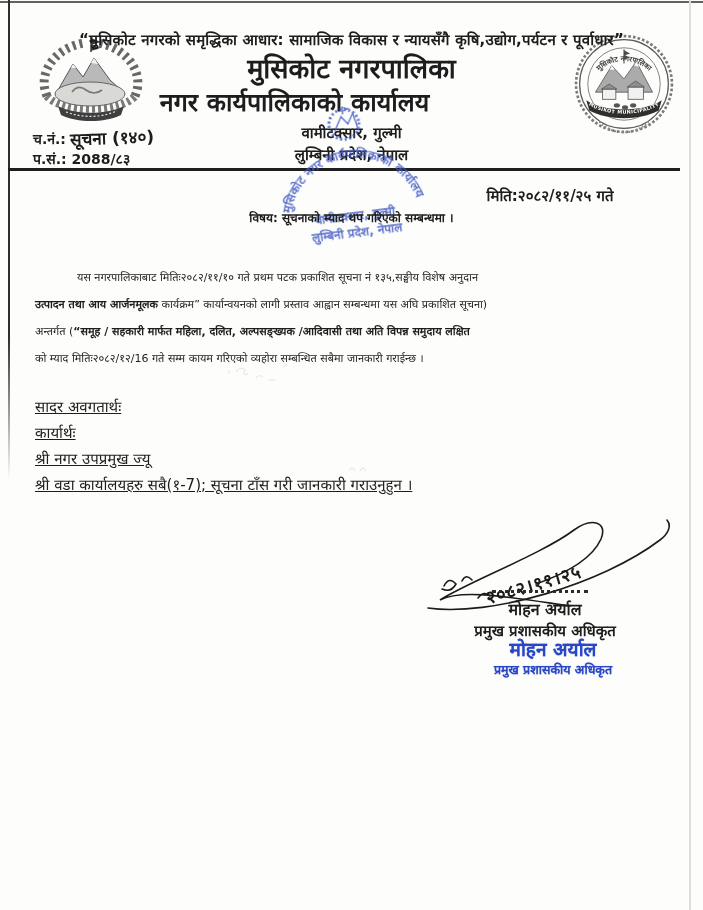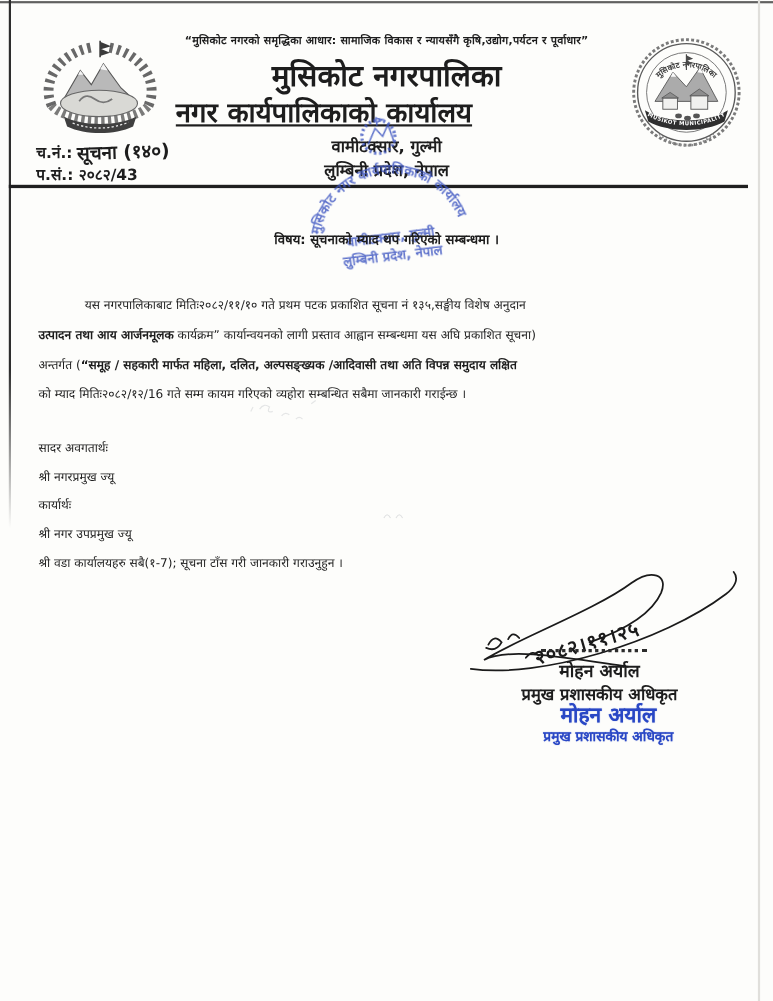--- a/index.html
+++ b/index.html
@@ -10,38 +10,38 @@
     color:#1d1d1d;
   }
   .abs{position:absolute;}
   .ctr{text-align:center;}
   
   .edge-top{left:0;top:1px;width:703px;height:2px;background:#3a3a3a;opacity:.8;}
   .edge-left{left:8px;top:0;width:2px;height:480px;
     background:linear-gradient(#2e2e2e 0%,#2e2e2e 70%,rgba(46,46,46,0) 100%);}
   .edge-right{left:689px;top:0;width:2px;height:910px;background:#e0dfdb;}
   
-  .slogan{left:0;top:29px;width:703px;font-size:10px;font-weight:700;letter-spacing:.2px;}
+  .slogan{left:0;top:29px;width:703px;font-size:15px;font-weight:700;letter-spacing:.2px;}
   .title1{left:0;top:49px;width:703px;font-size:27px;font-weight:700;}
-  .title2{left:0;top:84px;width:589px;font-size:25px;font-weight:700;text-decoration:underline;}
+  .title2{left:0;top:84px;width:589px;font-size:25px;font-weight:700;}
   .addr1{left:0;top:122px;width:703px;font-size:15px;font-weight:700;}
   .addr2{left:0;top:144px;width:703px;font-size:15px;font-weight:700;}
   .refline{left:33px;top:126px;font-size:14px;font-weight:700;}
   .refhand{font-size:17px;font-weight:600;display:inline-block;transform:rotate(-2deg);margin-left:4px;}
   .dispatch{left:33px;top:149px;font-size:14px;font-weight:700;}
   .rule{left:8px;top:168px;width:672px;height:3px;background:#1f1f1f;}
   
   .dateline{left:440px;top:185px;width:220px;font-size:15px;font-weight:600;text-align:center;}
   .subject{left:0;top:209px;width:703px;text-align:center;font-size:12px;font-weight:700;}
   
   .body{left:35px;top:264px;width:642px;font-size:11px;line-height:27px;}
   .body .indent{text-indent:42px;}
   .b{font-weight:700;}
   
-  .cc{left:35px;top:395px;font-size:11px;line-height:25px;}
+  .cc{left:35px;top:395px;font-size:15px;line-height:25px;text-decoration:underline;}
   .cc div{margin-bottom:1px;}
   
   .sig-dots{left:492px;top:589px;width:96px;border-bottom:3px dotted #2c2c2c;height:1px;}
   .sig-name{left:465px;top:598px;width:160px;font-size:16px;font-weight:600;text-align:center;}
   .sig-title{left:450px;top:620px;width:190px;font-size:15px;font-weight:600;text-align:center;}
   .stamp-name{left:468px;top:636px;width:170px;font-size:19px;font-weight:700;text-align:center;
     color:#2947c5;text-shadow:0 0 1px rgba(41,71,197,.55);}
   .stamp-title{left:468px;top:661px;width:170px;font-size:12.5px;font-weight:700;text-align:center;
     color:#2947c5;text-shadow:0 0 1px rgba(41,71,197,.5);}
   .round-stamp{left:262px;top:98px;transform:rotate(-7deg);opacity:.82;filter:blur(.2px);}
@@ -100,60 +100,60 @@
 
   <div class="abs slogan ctr">“मुसिकोट नगरको समृद्धिका आधार: सामाजिक विकास र न्यायसँगै कृषि,उद्योग,पर्यटन र पूर्वाधार”</div>
   <div class="abs title1 ctr">मुसिकोट नगरपालिका</div>
   <div class="abs title2 ctr">नगर कार्यपालिकाको कार्यालय</div>
   <div class="abs addr1 ctr">वामीटक्सार, गुल्मी</div>
   <div class="abs addr2 ctr">लुम्बिनी प्रदेश, नेपाल</div>
 
   <div class="abs refline">
     <span>च.नं.:</span><span class="refhand">सूचना (१४०)</span>
   </div>
-  <div class="abs dispatch">प.सं.: २०८२/43</div>
+  <div class="abs dispatch">प.सं.: 2088/८३</div>
 
   <div class="abs rule"></div>
 
   <svg class="abs round-stamp" width="176" height="152" viewBox="0 0 176 152">
     <defs>
       <path id="stampArc" d="M24,110 A66,66 0 0 1 152,110"></path>
     </defs>
     <g stroke="#3d55c1" fill="none">
       <circle cx="88" cy="26" r="15" stroke-width="3" stroke-dasharray="2 2.5"></circle>
       <path d="M78,32 L86,18 L92,26 L98,16 L102,34" stroke-width="1.4"></path>
       <line x1="88" y1="8" x2="88" y2="16" stroke-width="1.4"></line>
       <path d="M88,9 L94,11 L88,13" stroke-width="1.2"></path>
     </g>
     <text font-size="12" font-weight="700" fill="#3d55c1">
       <textPath href="#stampArc" startOffset="50%" text-anchor="middle">मुसिकोट नगर कार्यपालिकाको कार्यालय</textPath>
     </text>
     <text x="88" y="122" text-anchor="middle" font-size="12" font-weight="700" fill="#3d55c1">वामीटक्सार, गुल्मी</text>
     <text x="88" y="139" text-anchor="middle" font-size="12" font-weight="700" fill="#3d55c1">लुम्बिनी प्रदेश, नेपाल</text>
   </svg>
 
+  <div class="abs dateline">मिति:२०८२/११/२५ गते</div>
   <div class="abs subject">विषय: सूचनाको  म्याद थप गरिएको सम्बन्धमा ।</div>
 
   <div class="abs body">
     <div class="indent">यस  नगरपालिकाबाट मितिः२०८२/११/१० गते  प्रथम पटक प्रकाशित सूचना नं १३५,सङ्घीय विशेष अनुदान</div>
     <div><span class="b">उत्पादन तथा आय आर्जनमूलक</span><span> कार्यक्रम” कार्यान्वयनको लागी प्रस्ताव आह्वान सम्बन्धमा यस अघि प्रकाशित सूचना)</span></div>
     <div><span>अन्तर्गत (</span><span class="b">“समूह / सहकारी मार्फत महिला, दलित, अल्पसङ्ख्यक /आदिवासी तथा अति विपन्न समुदाय लक्षित</span></div>
     <div>को म्याद  मितिः२०८२/१२/16 गते  सम्म  कायम गरिएको व्यहोरा सम्बन्धित सबैमा जानकारी गराईन्छ ।</div>
   </div>
 
   <svg class="abs smudge" style="left:222px;top:360px;" width="80" height="26" viewBox="0 0 80 26">
     <path d="M6,14 l2,-4 m6,2 q4,-6 9,-2 q-3,6 3,4 m8,4 q3,-4 7,-1 m6,4 q3,-3 6,0 m8,-14 l4,-3" fill="none" stroke="#9aa0a8" stroke-width="1.1" opacity=".55"></path>
   </svg>
   <svg class="abs smudge" style="left:346px;top:462px;" width="22" height="14" viewBox="0 0 22 14">
     <path d="M3,9 q3,-6 6,0 m5,0 q3,-6 6,0" fill="none" stroke="#8f959c" stroke-width="1" opacity=".6"></path>
   </svg>
 
   <div class="abs cc">
     <div>सादर अवगतार्थः</div>
-    <div>श्री नगरप्रमुख ज्यू</div>
     <div>कार्यार्थः</div>
     <div>श्री नगर उपप्रमुख ज्यू</div>
     <div>श्री वडा कार्यालयहरु सबै(१-7); सूचना टाँस गरी जानकारी गराउनुहुन ।</div>
   </div>
 
   <svg class="abs" style="left:420px;top:512px;" width="280" height="105" viewBox="0 0 280 105">
     <g fill="none" stroke="#1b1b1b" stroke-width="1.6" stroke-linecap="round">
       <path d="M150,94 C95,86 42,76 20,88 C48,70 122,42 154,18 C172,5 188,10 181,27 C173,45 150,60 116,72"></path>
       <path d="M8,96 C70,105 182,72 240,28 C248,22 252,14 247,8"></path>
       <path d="M24,74 q5,-10 12,-2 q-5,9 -14,5 m20,-8 q4,-8 10,-1"></path>

